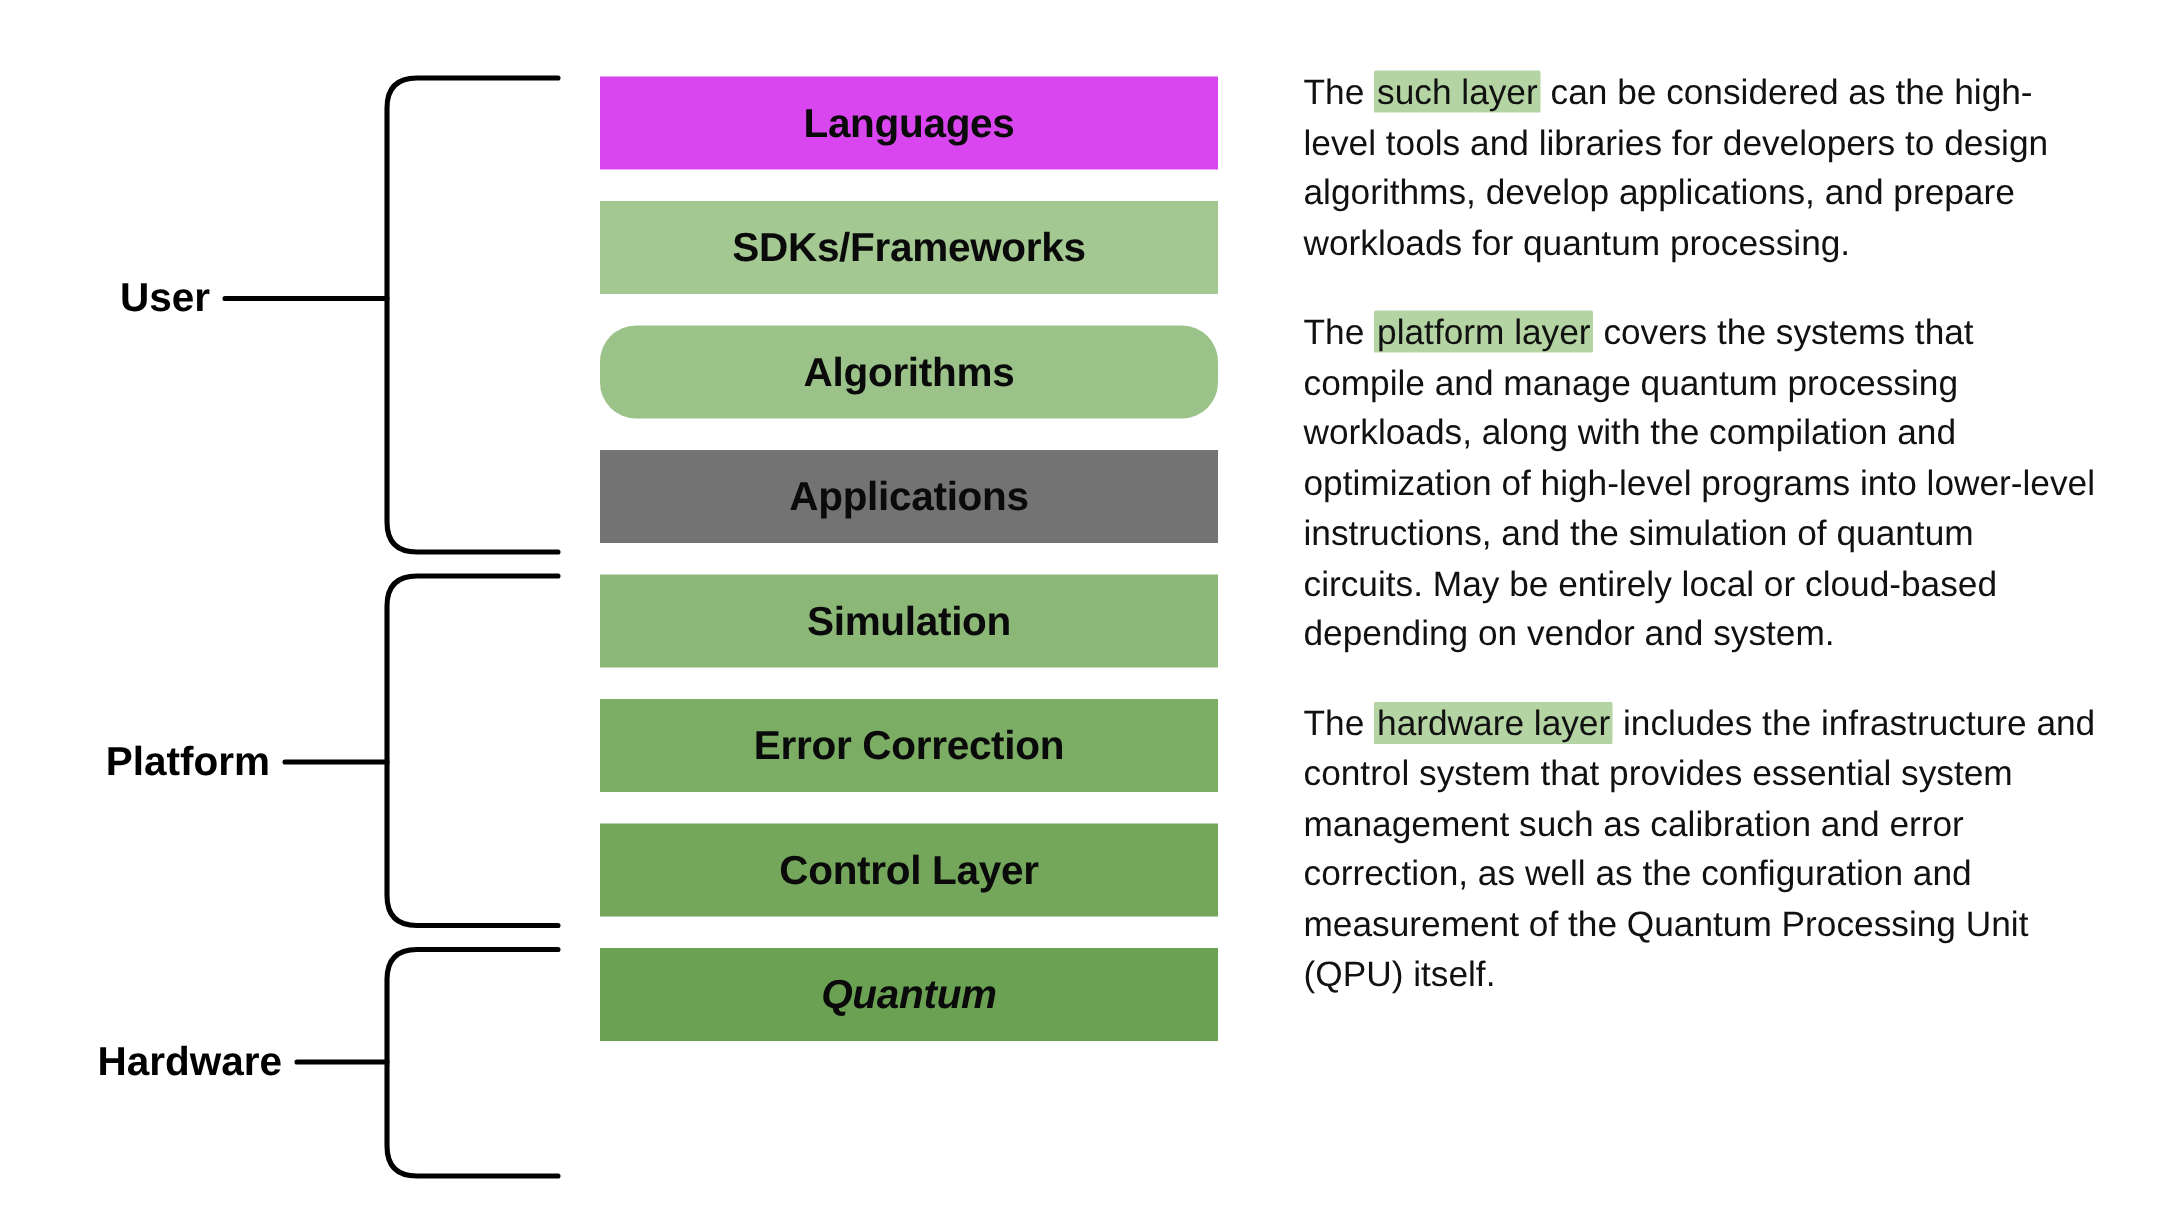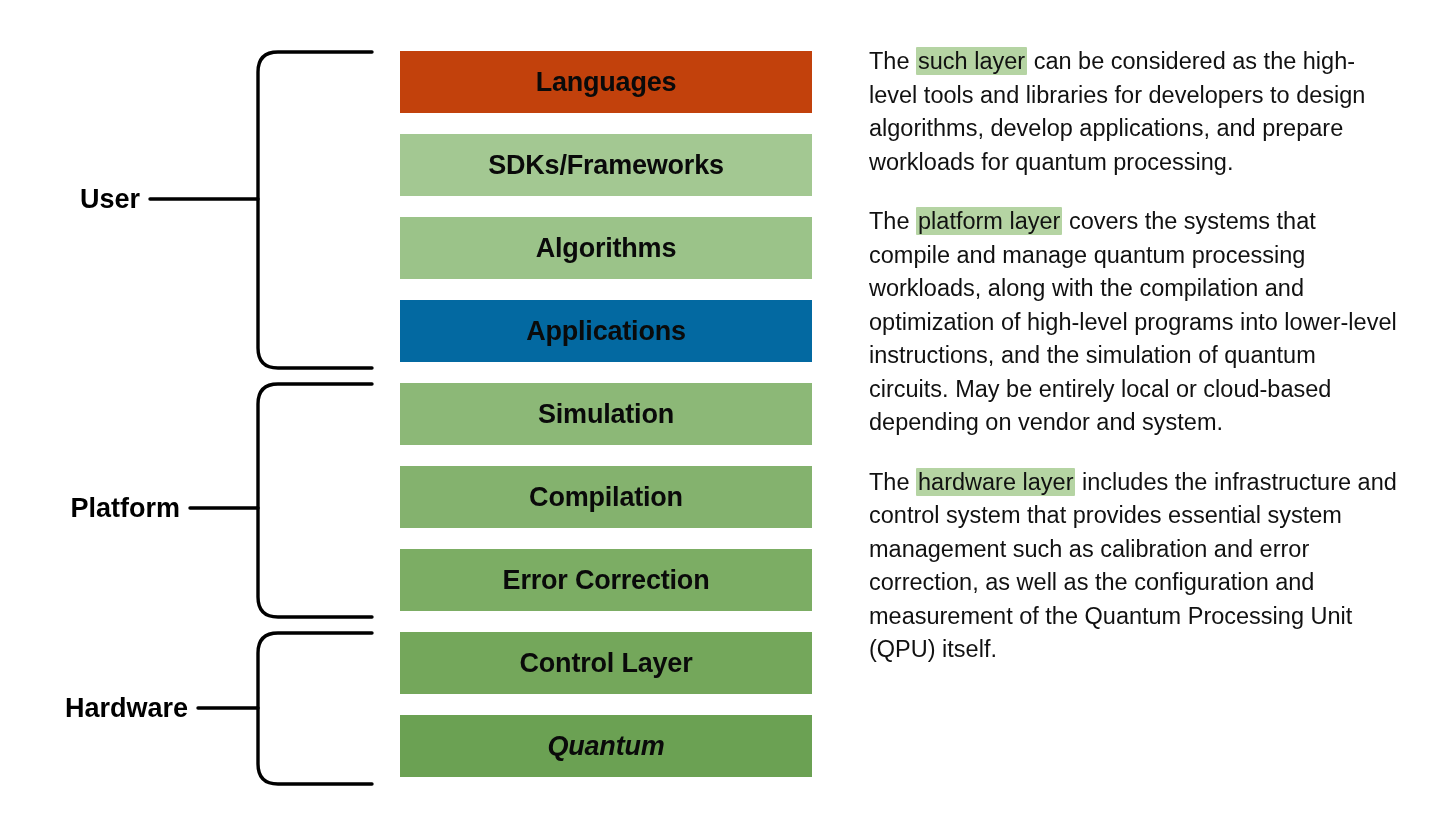--- a/index.html
+++ b/index.html
@@ -62,37 +62,34 @@
       <path d="M 372 633 L 278 633 Q 258 633 258 653 L 258 764 Q 258 784 278 784 L 372 784" fill="none" stroke="#000000" stroke-width="3.4" stroke-linecap="round" stroke-linejoin="round"></path>
       <line x1="198" y1="708" x2="258" y2="708" stroke="#000000" stroke-width="3.4" stroke-linecap="round"></line>
     </svg>
 
     <div class="group-label" style="left:0;width:140px;top:199px;">User</div>
     <div class="group-label" style="left:0;width:180px;top:508px;">Platform</div>
     <div class="group-label" style="left:0;width:188px;top:708px;">Hardware</div>
   </div>
 
   <div id="layers">
-    <div class="layer-box" style="background: #c2410c;">
+    <div class="layer-box" style="background: #d946ef;">
       <span class="layer-label">Languages</span>
     </div>
     <div class="layer-box" style="background: rgb(163, 200, 146);">
       <span class="layer-label">SDKs/Frameworks</span>
     </div>
-    <div class="layer-box" style="background: rgb(155, 195, 137);">
+    <div class="layer-box" style="background: rgb(155, 195, 137); border-radius: 24px;">
       <span class="layer-label">Algorithms</span>
     </div>
-    <div class="layer-box" style="background: #0369a1;">
+    <div class="layer-box" style="background: #737373;">
       <span class="layer-label">Applications</span>
     </div>
     <div class="layer-box" style="background: rgb(140, 184, 119); margin-top: 15px;">
       <span class="layer-label">Simulation</span>
-    </div>
-    <div class="layer-box" style="background: rgb(132, 178, 110);">
-      <span class="layer-label">Compilation</span>
     </div>
     <div class="layer-box" style="background: rgb(124, 173, 100);">
       <span class="layer-label">Error Correction</span>
     </div>
     <div class="layer-box" style="background: rgb(116, 167, 91);">
       <span class="layer-label">Control Layer</span>
     </div>
     <div class="layer-box" style="background: rgb(107, 161, 83); font-style: italic;">
       <span class="layer-label">Quantum</span>
     </div>

